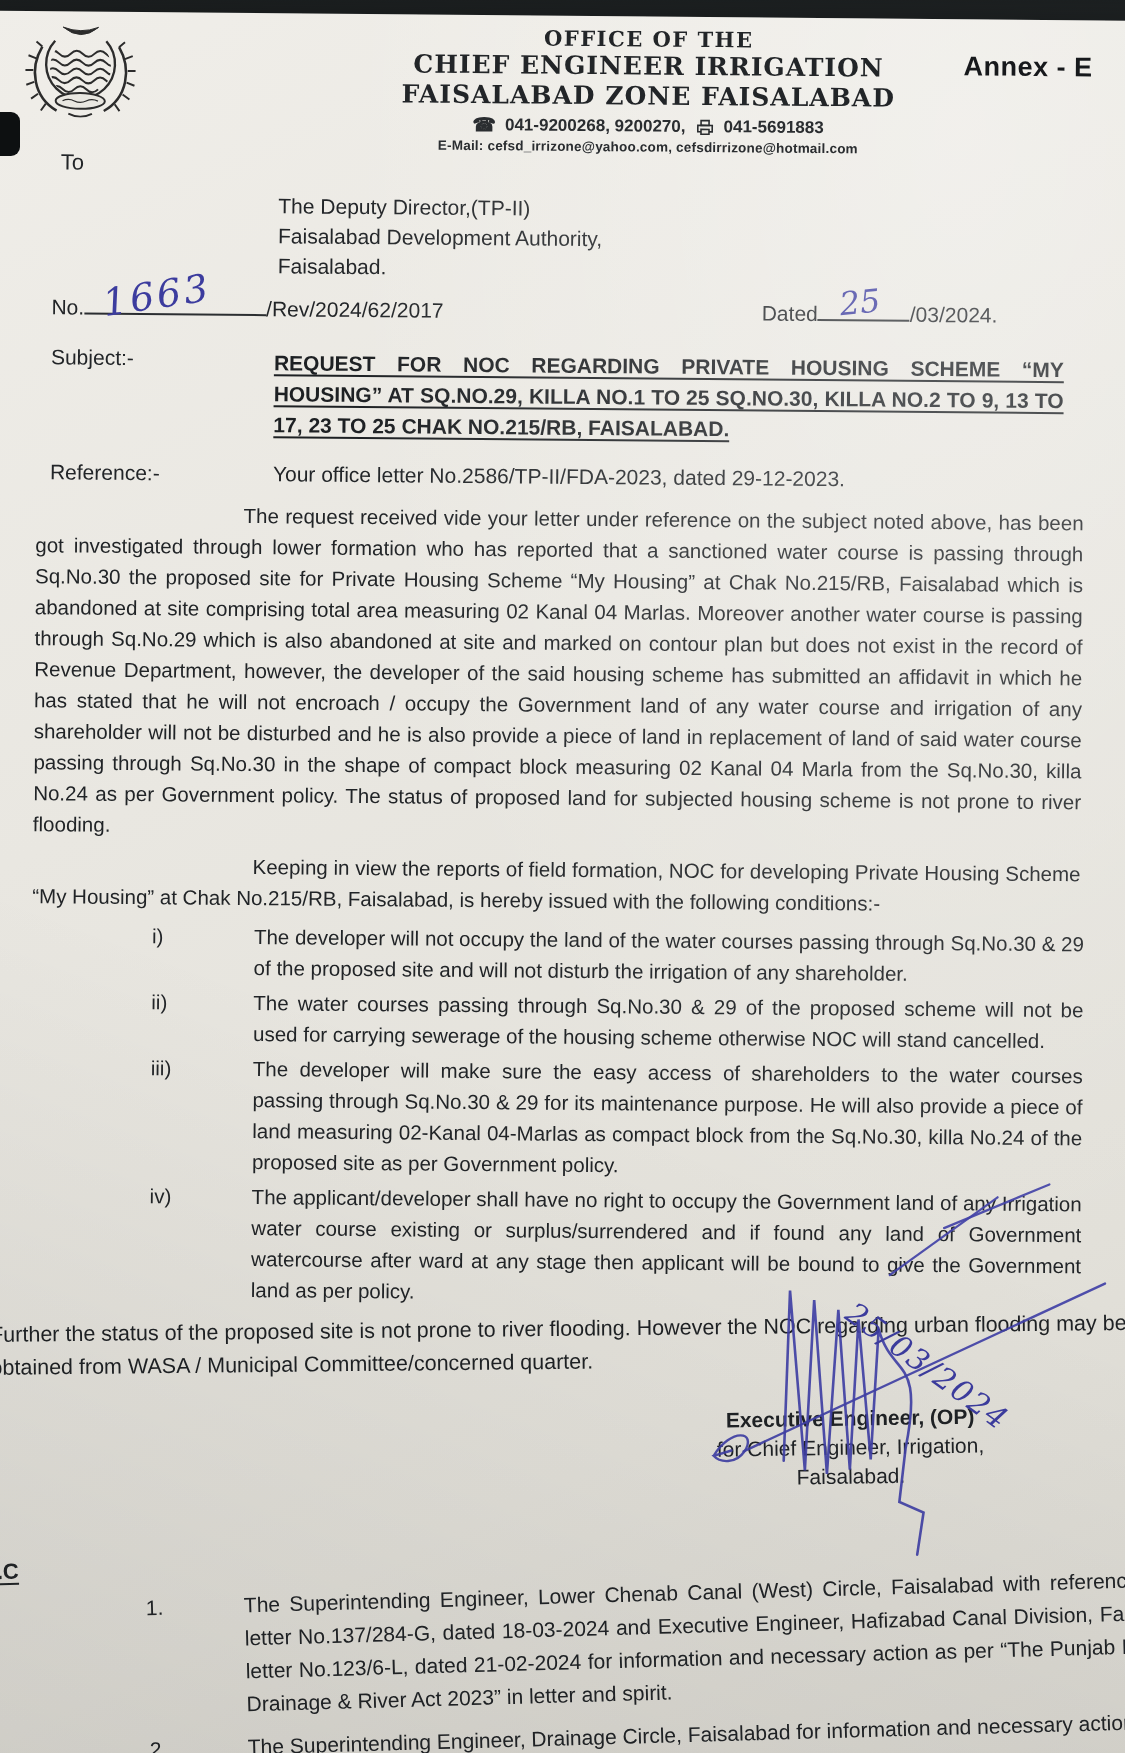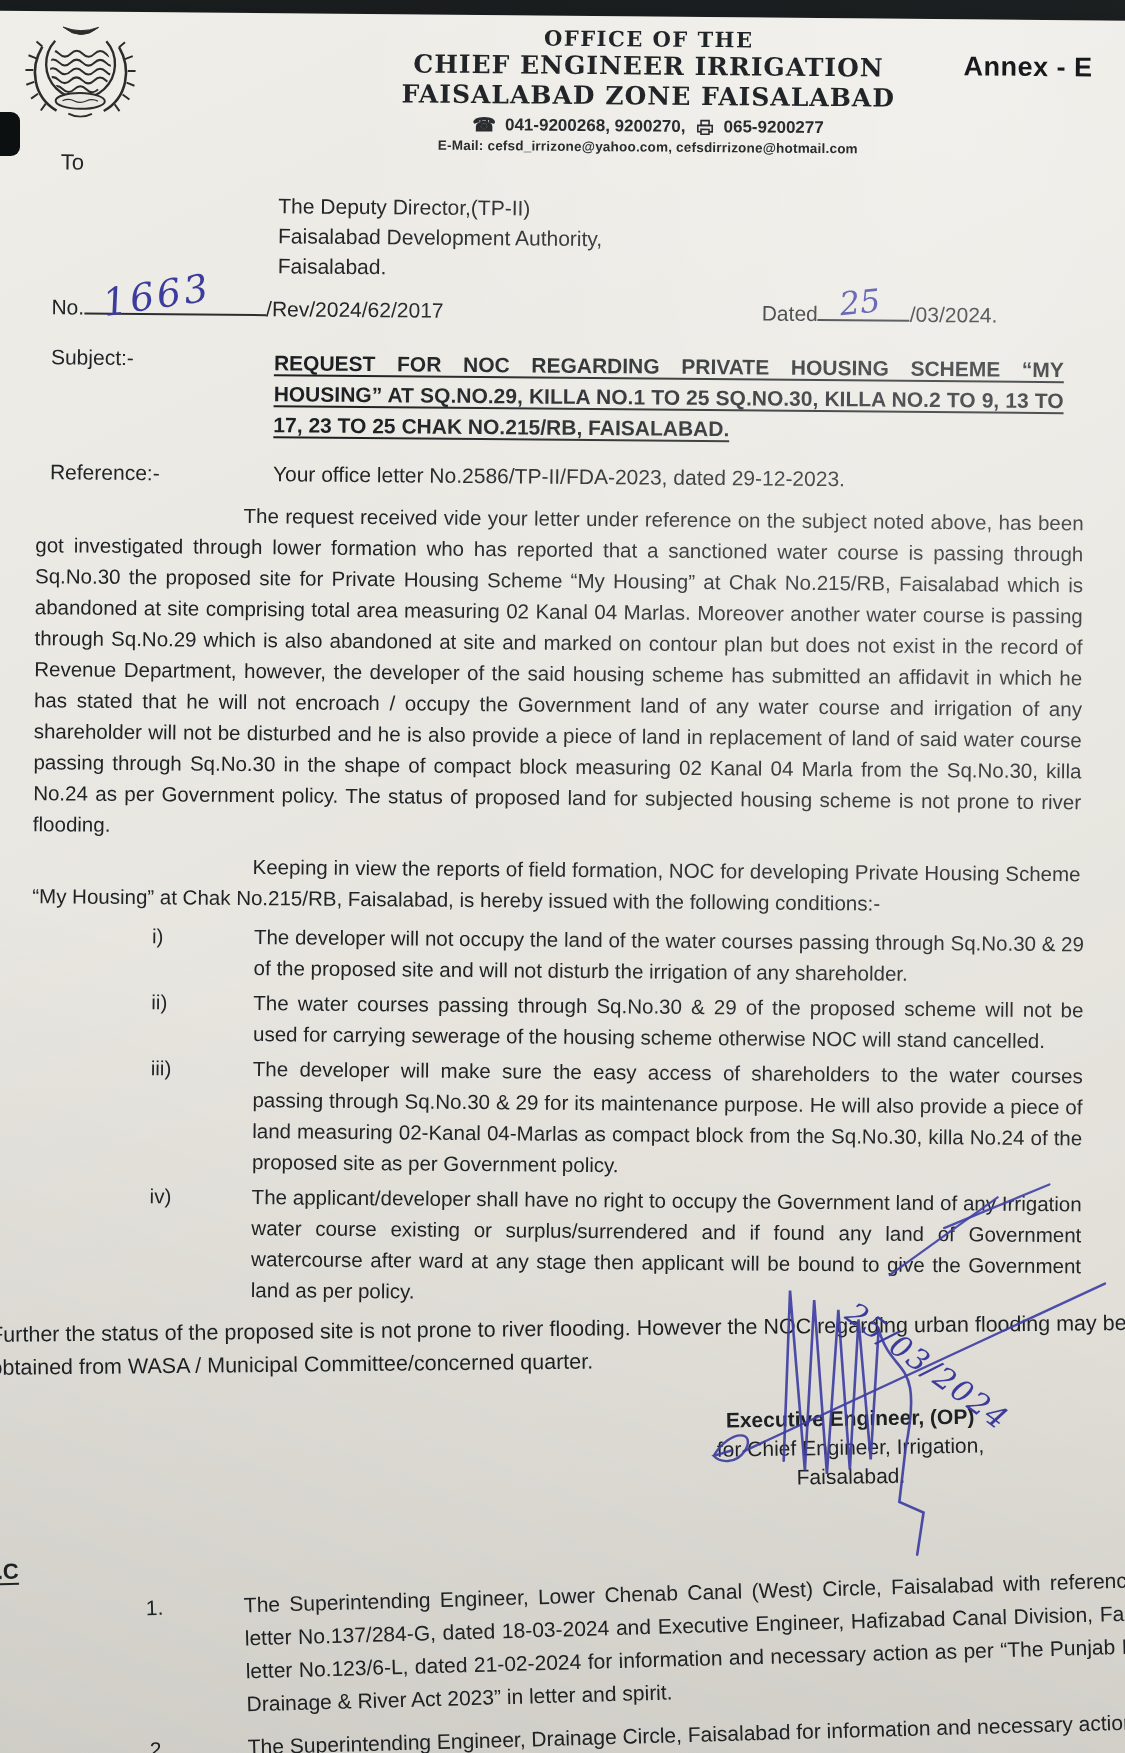--- a/index.html
+++ b/index.html
@@ -136,21 +136,21 @@
         <div class="contact-row">
           <span class="phone-glyph">☎</span>
           <span>041-9200268,  9200270,</span>
           <svg class="fax-svg" viewBox="0 0 24 20">
             <g fill="none" stroke="#2a2d30" stroke-width="2">
               <rect x="3" y="8" width="18" height="8"></rect>
               <rect x="7" y="2" width="10" height="6"></rect>
               <rect x="7" y="13" width="10" height="6" fill="#e9e7e1"></rect>
             </g>
           </svg>
-          <span>065-9200277</span>
+          <span>041-5691883</span>
         </div>
         <div class="email-row">
           <span>E-Mail:</span>
           <span>cefsd_irrizone@yahoo.com, cefsdirrizone@hotmail.com</span>
         </div>
       </div>
 
       <div class="annex">Annex - E</div>
     </div>
 

